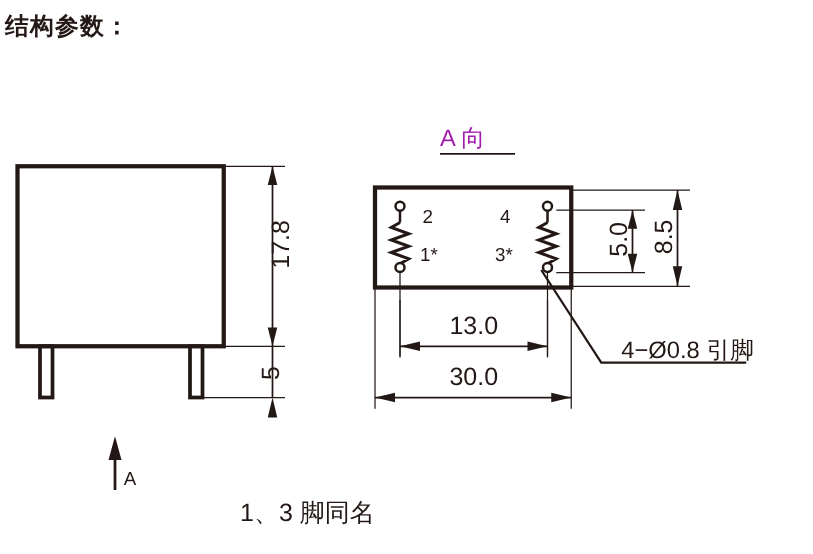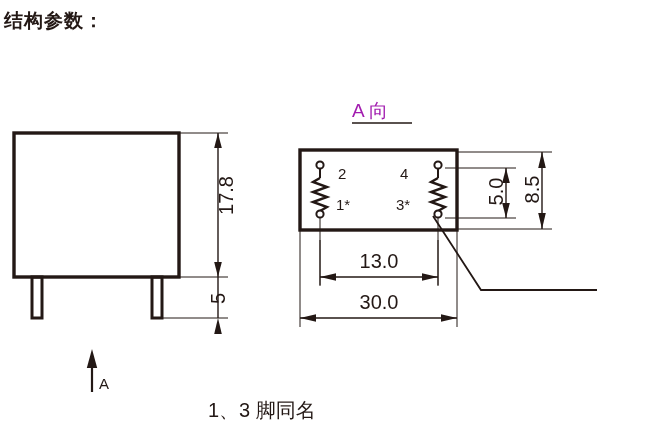--- a/index.html
+++ b/index.html
@@ -195,16 +195,17 @@
   <div class="pin-label" style="left:338px; top:165px;">2</div>
   <div class="pin-label" style="left:336px; top:196px;">1*</div>
   <div class="pin-label" style="left:400px; top:165px;">4</div>
   <div class="pin-label" style="left:396px; top:196px;">3*</div>
 
   <div class="dim-label" style="left:330px; top:250px; width:98px; text-align:center;">13.0</div>
   <div class="dim-label" style="left:330px; top:291px; width:98px; text-align:center;">30.0</div>
   <div class="dim-label vert" style="left:474px; top:180px; width:44px; text-align:center;">5.0</div>
   <div class="dim-label vert" style="left:510px; top:178px; width:44px; text-align:center;">8.5</div>
 
-
-  <div class="caption-label" style="left:208px; top:397px;text-align:right;">1、3 脚同名</div>
+  <div class="note-label" style="left:497px; top:267px;">4−Ø0.8 引脚</div>
+
+  <div class="caption-label" style="left:192px; top:397px;text-align:right;">1、3 脚同名</div>
 
 </div>
 
 </body></html>

